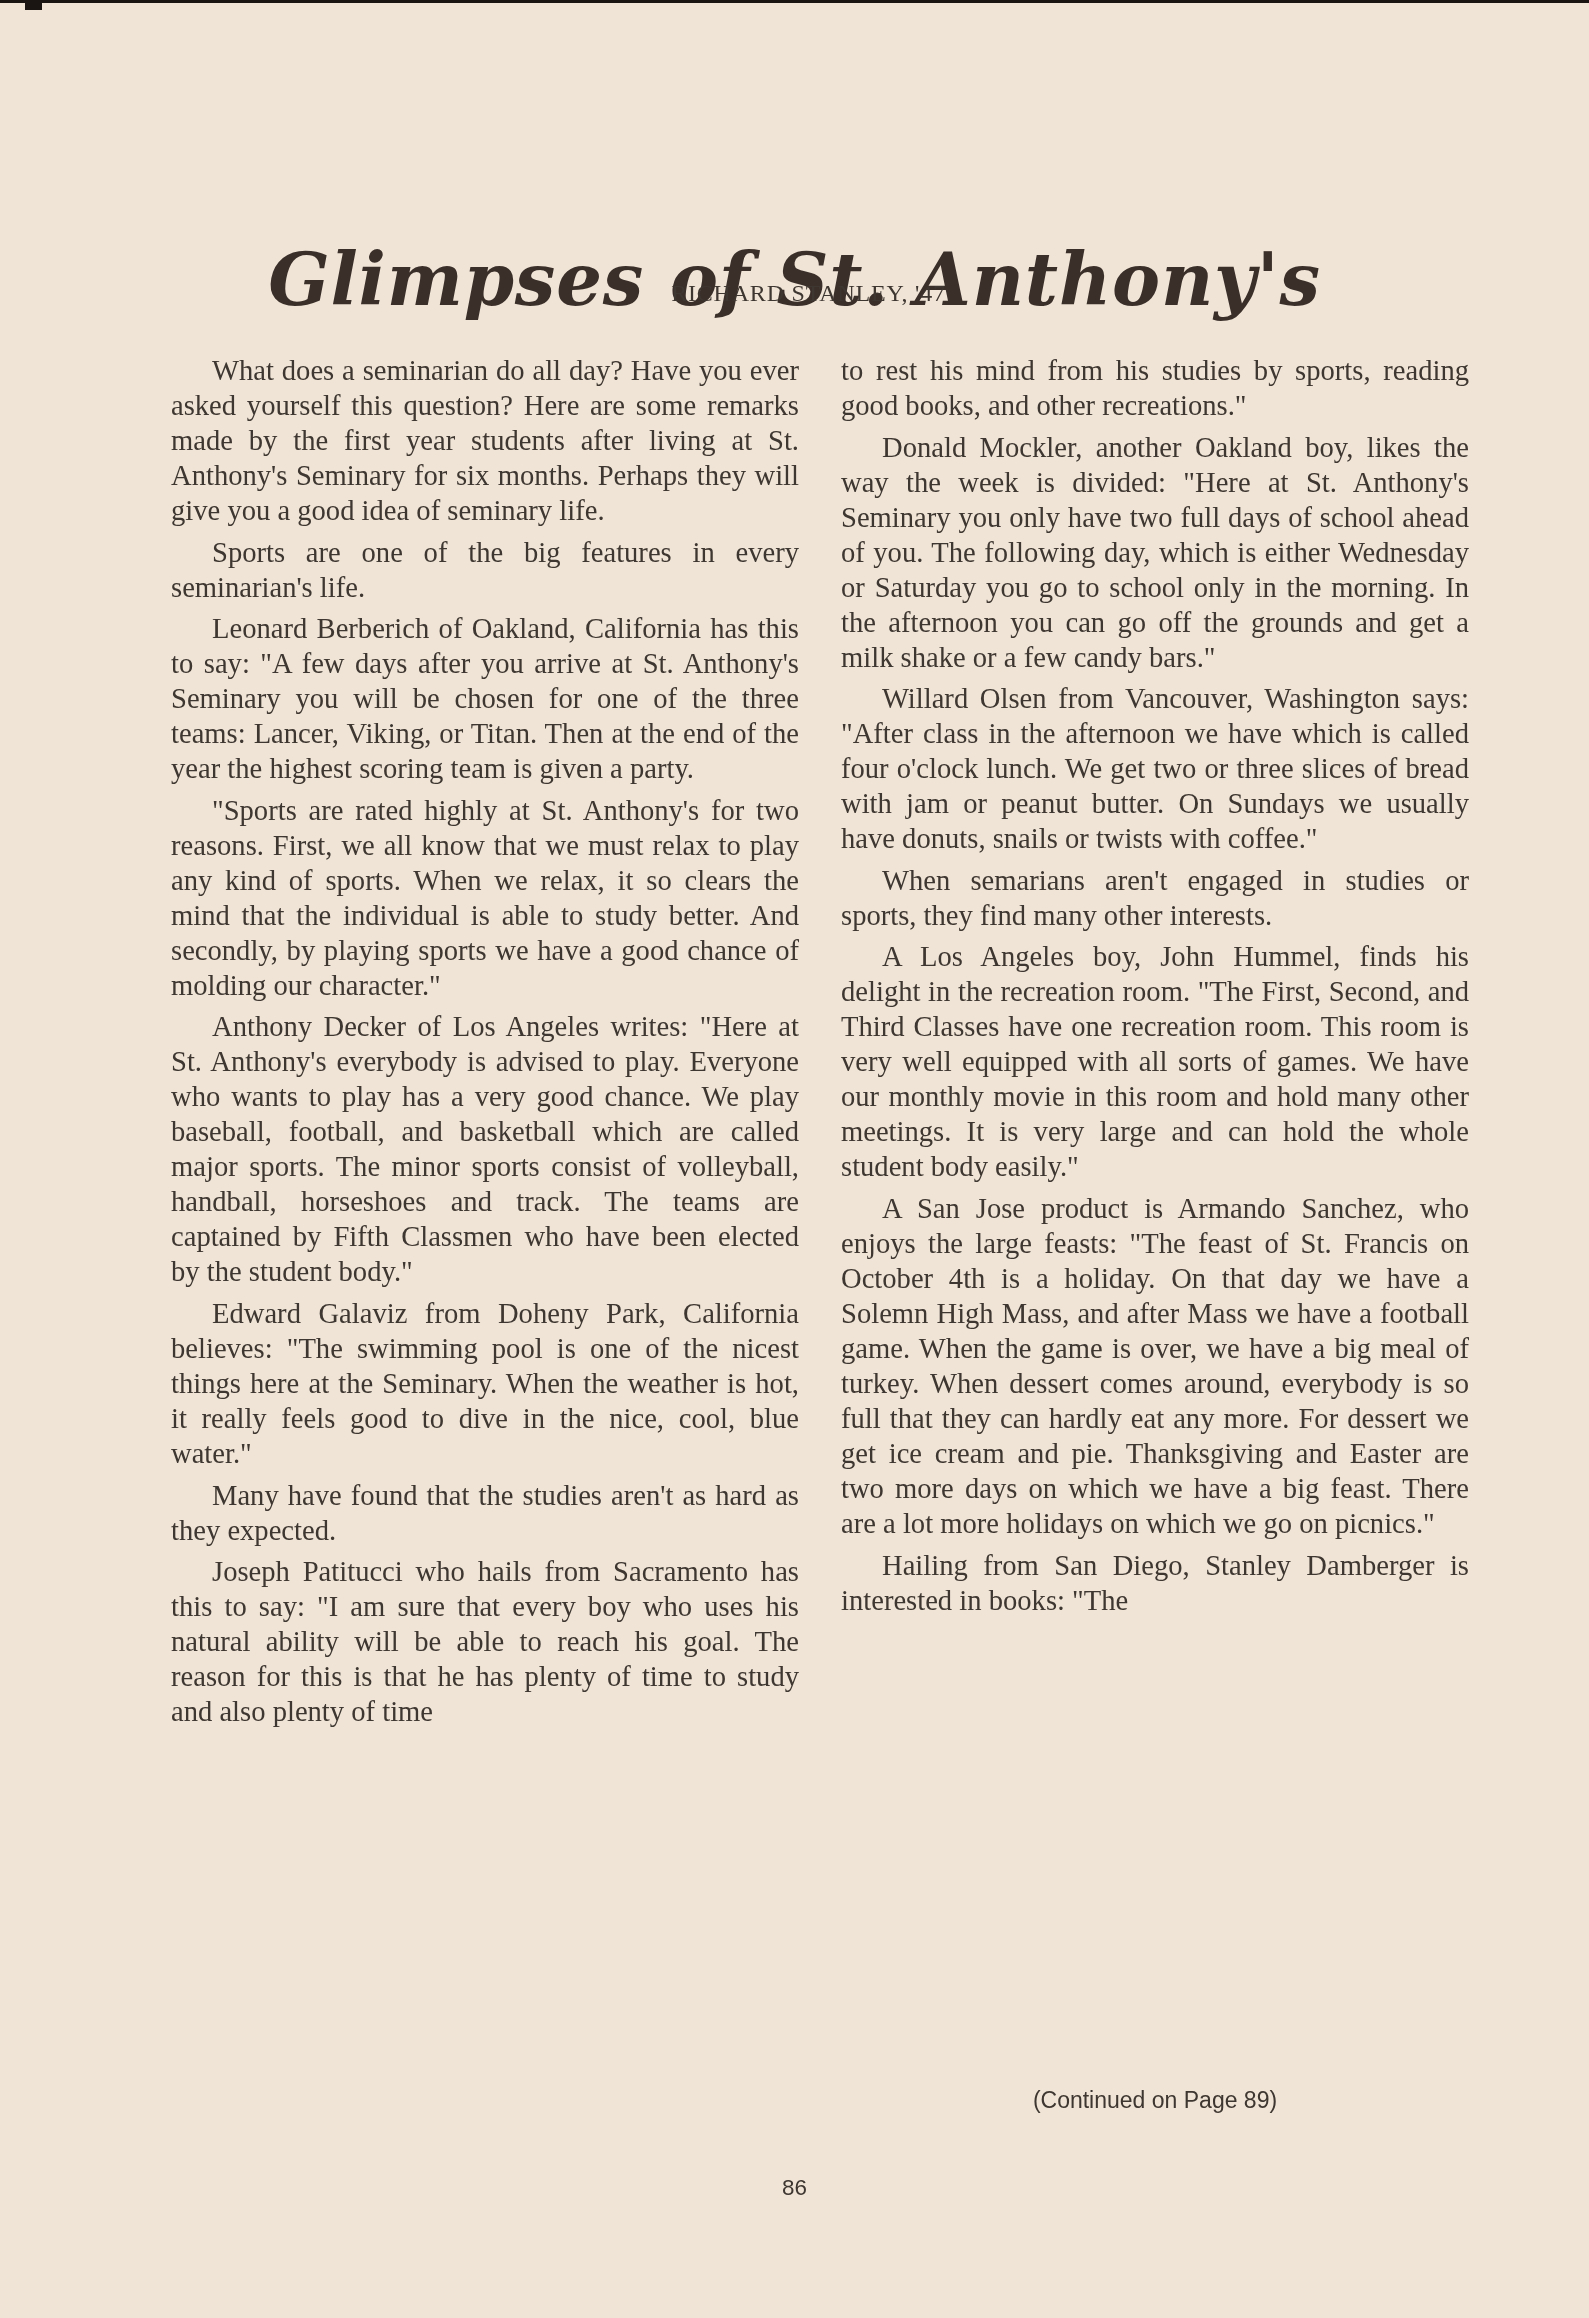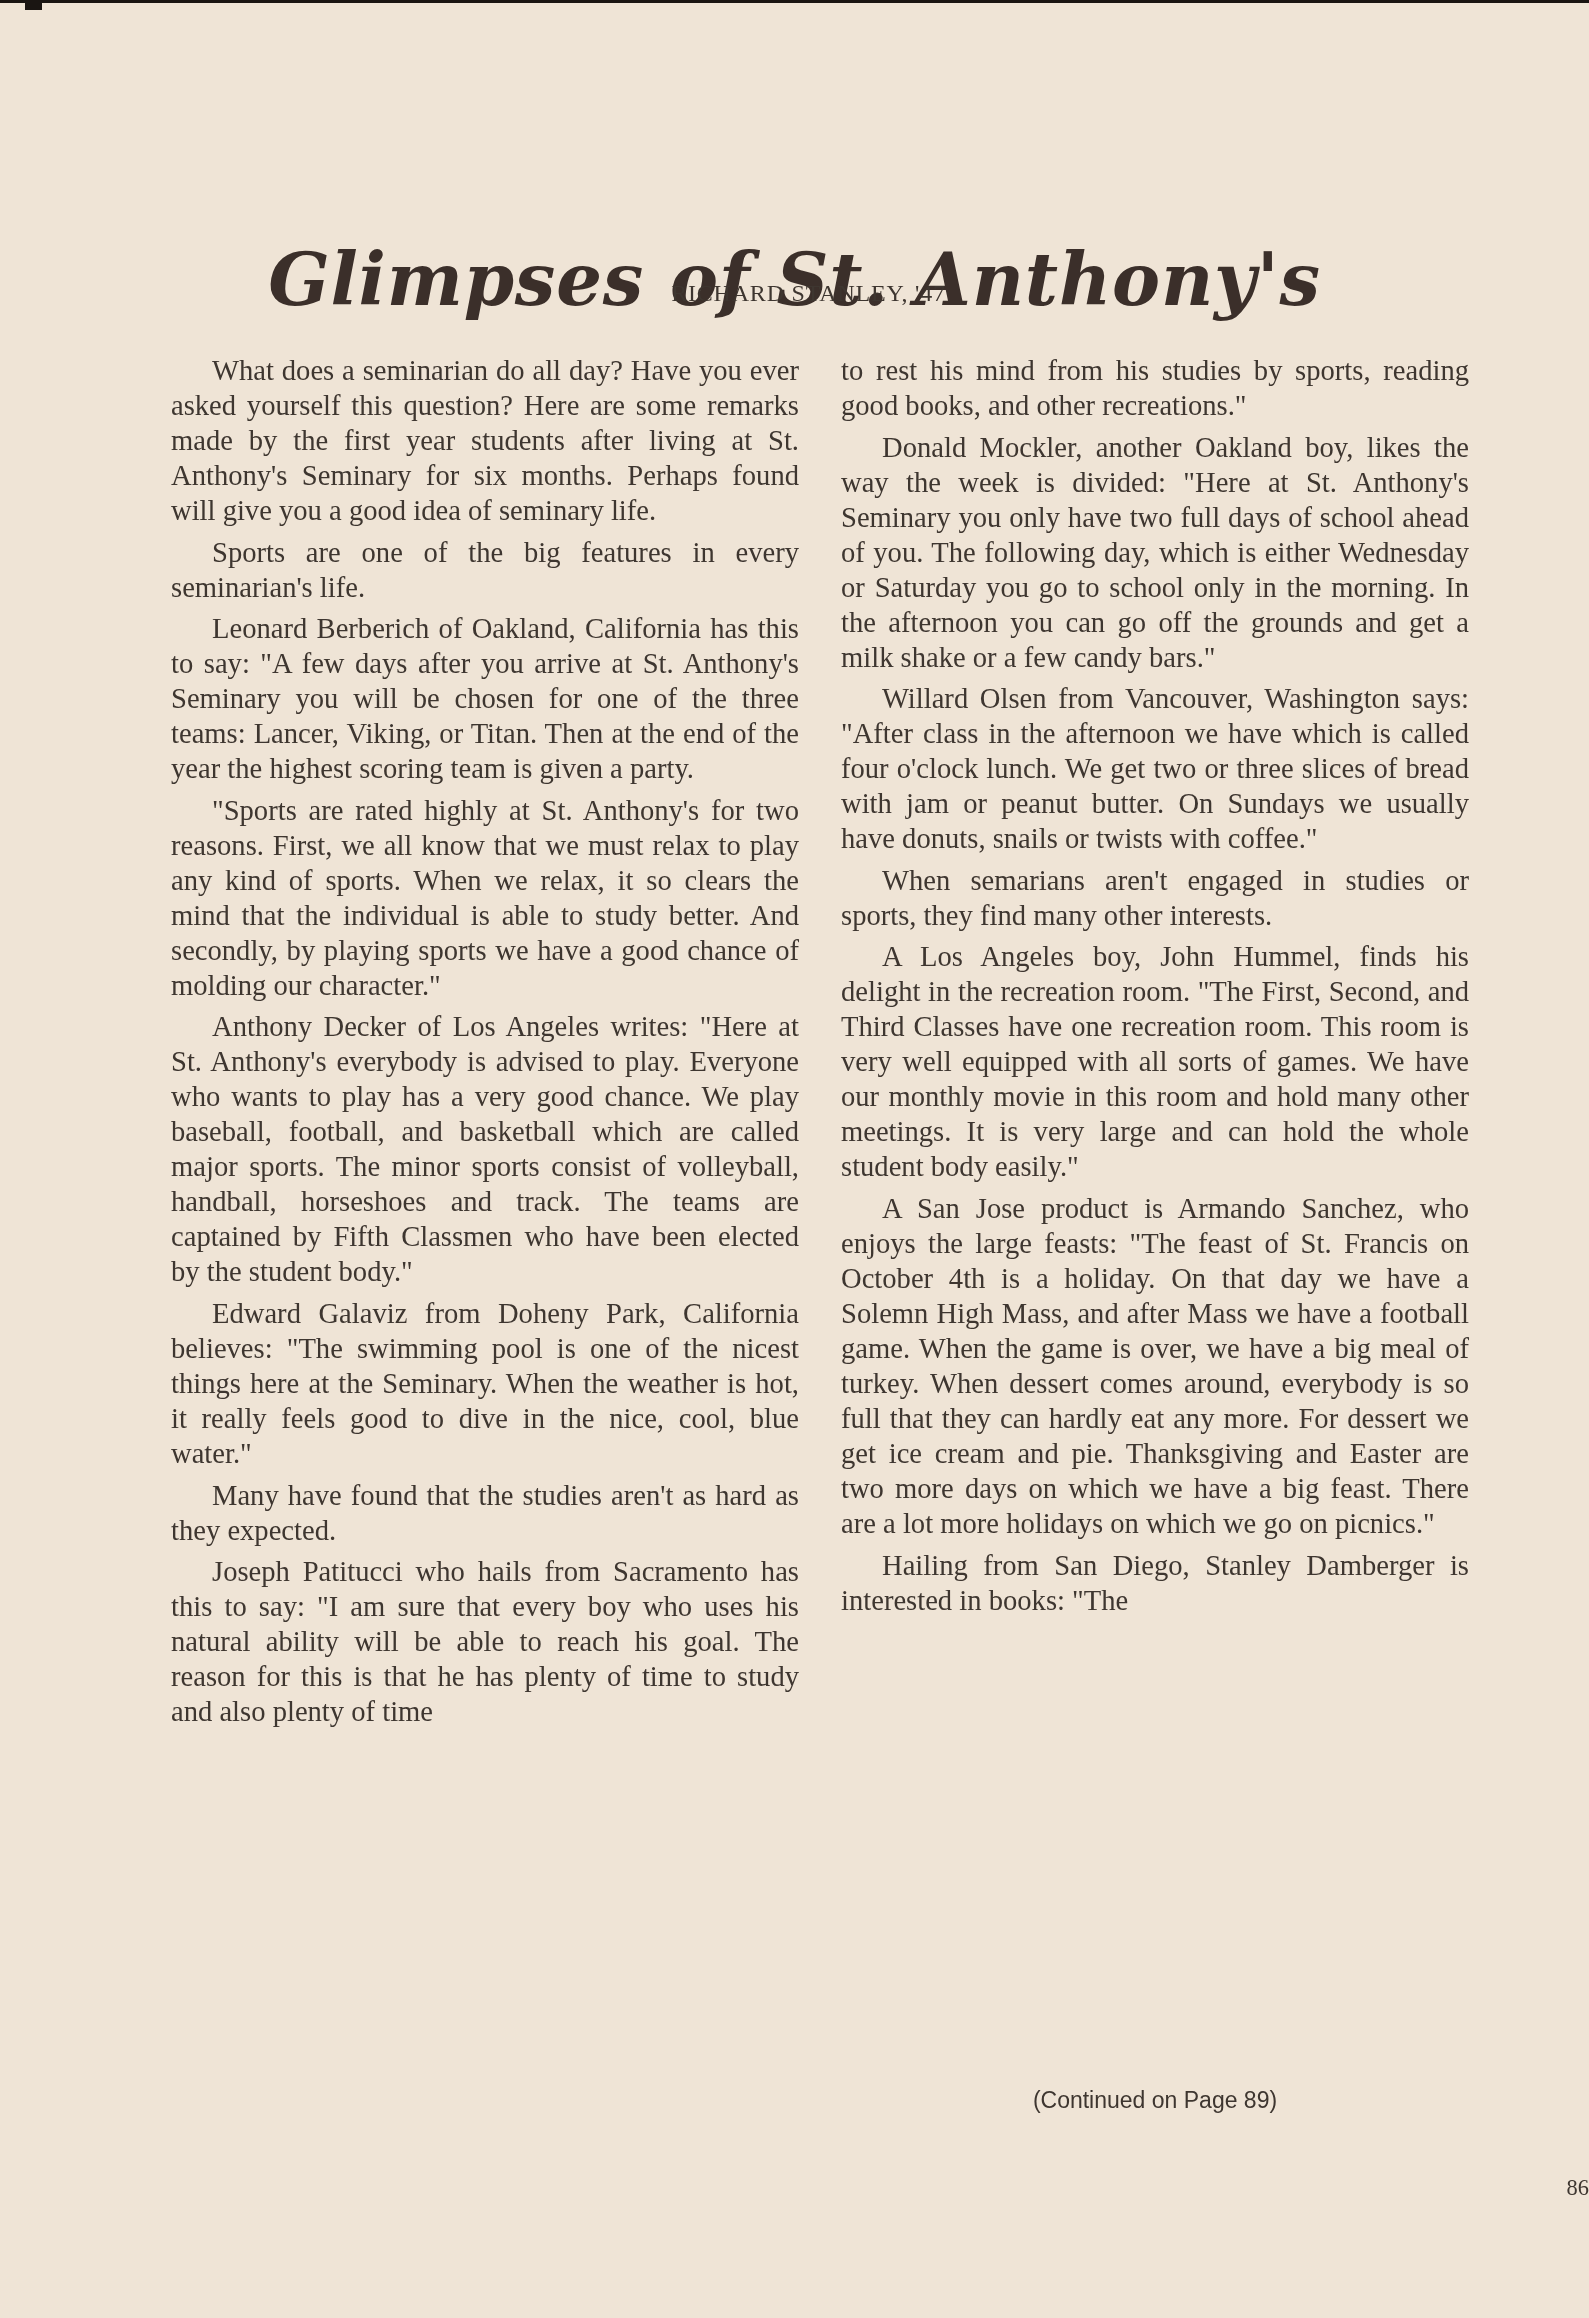--- a/index.html
+++ b/index.html
@@ -43,35 +43,35 @@
   .col.right { left: 841px; }
   .col p { margin: 0 0 6.6px 0; text-indent: 41px; }
   .col p.noindent { text-indent: 0; }
   .continued {
     position: absolute; left: 841px; width: 628px; top: 2087px;
     text-align: center;
     font-family: Liberation Sans, sans-serif; font-size: 23px;
   }
   .pagenum {
     position: absolute; left: 0; right: 0; top: 2175px;
-    text-align: right;
-    font-family: Liberation Serif, serif; font-size: 22.4px;
+    text-align: center;
+    font-family: Liberation Sans, sans-serif; font-size: 22.4px;
   }
 </style>
 </head>
 <body>
 
 <div class="topband"></div>
 <div class="topband-tab"></div>
 
 <h1 class="title">Glimpses of St. Anthony's</h1>
 <div class="byline">RICHARD STANLEY, '47</div>
 
 <div class="col left">
-  <p>What does a seminarian do all day? Have you ever asked yourself this question? Here are some remarks made by the first year students after living at St. Anthony's Seminary for six months. Perhaps found will give you a good idea of seminary life.</p>
+  <p>What does a seminarian do all day? Have you ever asked yourself this question? Here are some remarks made by the first year students after living at St. Anthony's Seminary for six months. Perhaps they will give you a good idea of seminary life.</p>
   <p>Sports are one of the big features in every seminarian's life.</p>
   <p>Leonard Berberich of Oakland, California has this to say: "A few days after you arrive at St. Anthony's Seminary you will be chosen for one of the three teams: Lancer, Viking, or Titan. Then at the end of the year the highest scoring team is given a party.</p>
   <p>"Sports are rated highly at St. Anthony's for two reasons. First, we all know that we must relax to play any kind of sports. When we relax, it so clears the mind that the individual is able to study better. And secondly, by playing sports we have a good chance of molding our character."</p>
   <p>Anthony Decker of Los Angeles writes: "Here at St. Anthony's everybody is advised to play. Everyone who wants to play has a very good chance. We play baseball, football, and basketball which are called major sports. The minor sports consist of volleyball, handball, horseshoes and track. The teams are captained by Fifth Classmen who have been elected by the student body."</p>
   <p>Edward Galaviz from Doheny Park, California believes: "The swimming pool is one of the nicest things here at the Seminary. When the weather is hot, it really feels good to dive in the nice, cool, blue water."</p>
   <p>Many have found that the studies aren't as hard as they expected.</p>
   <p>Joseph Patitucci who hails from Sacramento has this to say: "I am sure that every boy who uses his natural ability will be able to reach his goal. The reason for this is that he has plenty of time to study and also plenty of time</p>
 </div>
 
 <div class="col right">

